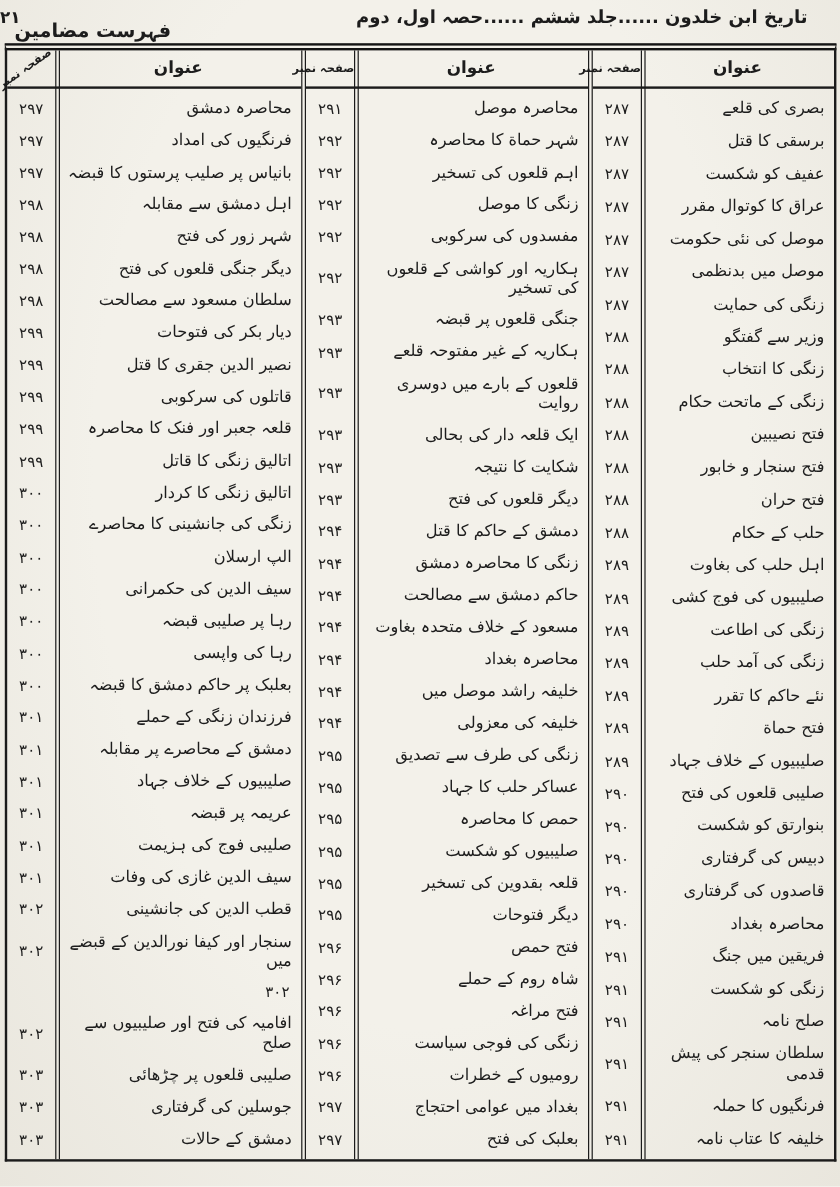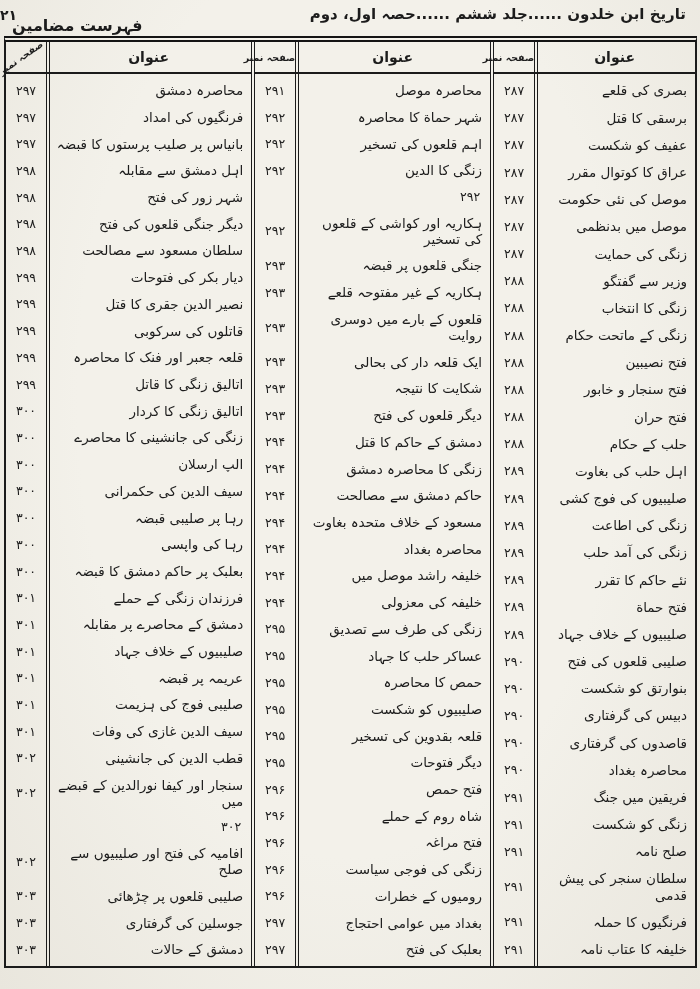--- a/index.html
+++ b/index.html
@@ -2,21 +2,21 @@
 <html lang="ur" dir="rtl"><head>
 <meta charset="utf-8">
 <style>
   html,body{margin:0;padding:0;}
   body{width:700px;height:989px;overflow:hidden;
        font-family:"DejaVu Sans",sans-serif;color:#1c1c1c;}
   .page{position:relative;width:700px;height:989px;direction:rtl;
         background:radial-gradient(ellipse at 50% 40%, #f3f1ea 55%, #e9e6dd 100%);}
   
   .top{position:relative;height:36px;}
-  .book-title{position:absolute;right:14px;top:5px;font-size:15px;font-weight:bold;white-space:nowrap;}
+  .book-title{position:absolute;right:27px;top:5px;font-size:15px;font-weight:bold;white-space:nowrap;}
   .pageno{position:absolute;left:0;right:0;top:7px;text-align:left;font-size:14px;font-weight:bold;}
   .section{position:absolute;left:12px;top:16px;font-size:16px;font-weight:bold;}
   
   .toc{position:absolute;top:36px;right:3px;left:4px;height:924px;
        display:flex;direction:rtl;
        border:2px solid #1b1b1b;border-top:6px double #141414;
        background:transparent;}
   .group{position:relative;display:flex;flex-direction:column;height:100%;}
   .g0{width:29.5%;}
   .g1{width:34.5%;}
@@ -233,25 +233,26 @@
     <div class="cell-title">شہر حماة کا محاصرہ</div>
     <div class="cell-num">۲۹۲</div>
   </div>
 
   <div class="row">
     <div class="cell-title">اہم قلعوں کی تسخیر</div>
     <div class="cell-num">۲۹۲</div>
   </div>
 
   <div class="row">
-    <div class="cell-title">زنگی کا الدین</div>
+    <div class="cell-title">زنگی کا موصل</div>
     <div class="cell-num">۲۹۲</div>
   </div>
 
   <div class="row">
+    <div class="cell-title">مفسدوں کی سرکوبی</div>
     <div class="cell-num">۲۹۲</div>
   </div>
 
   <div class="row">
     <div class="cell-title">ہکاریہ اور کواشی کے قلعوں کی تسخیر</div>
     <div class="cell-num">۲۹۲</div>
   </div>
 
   <div class="row">
     <div class="cell-title">جنگی قلعوں پر قبضہ</div>

